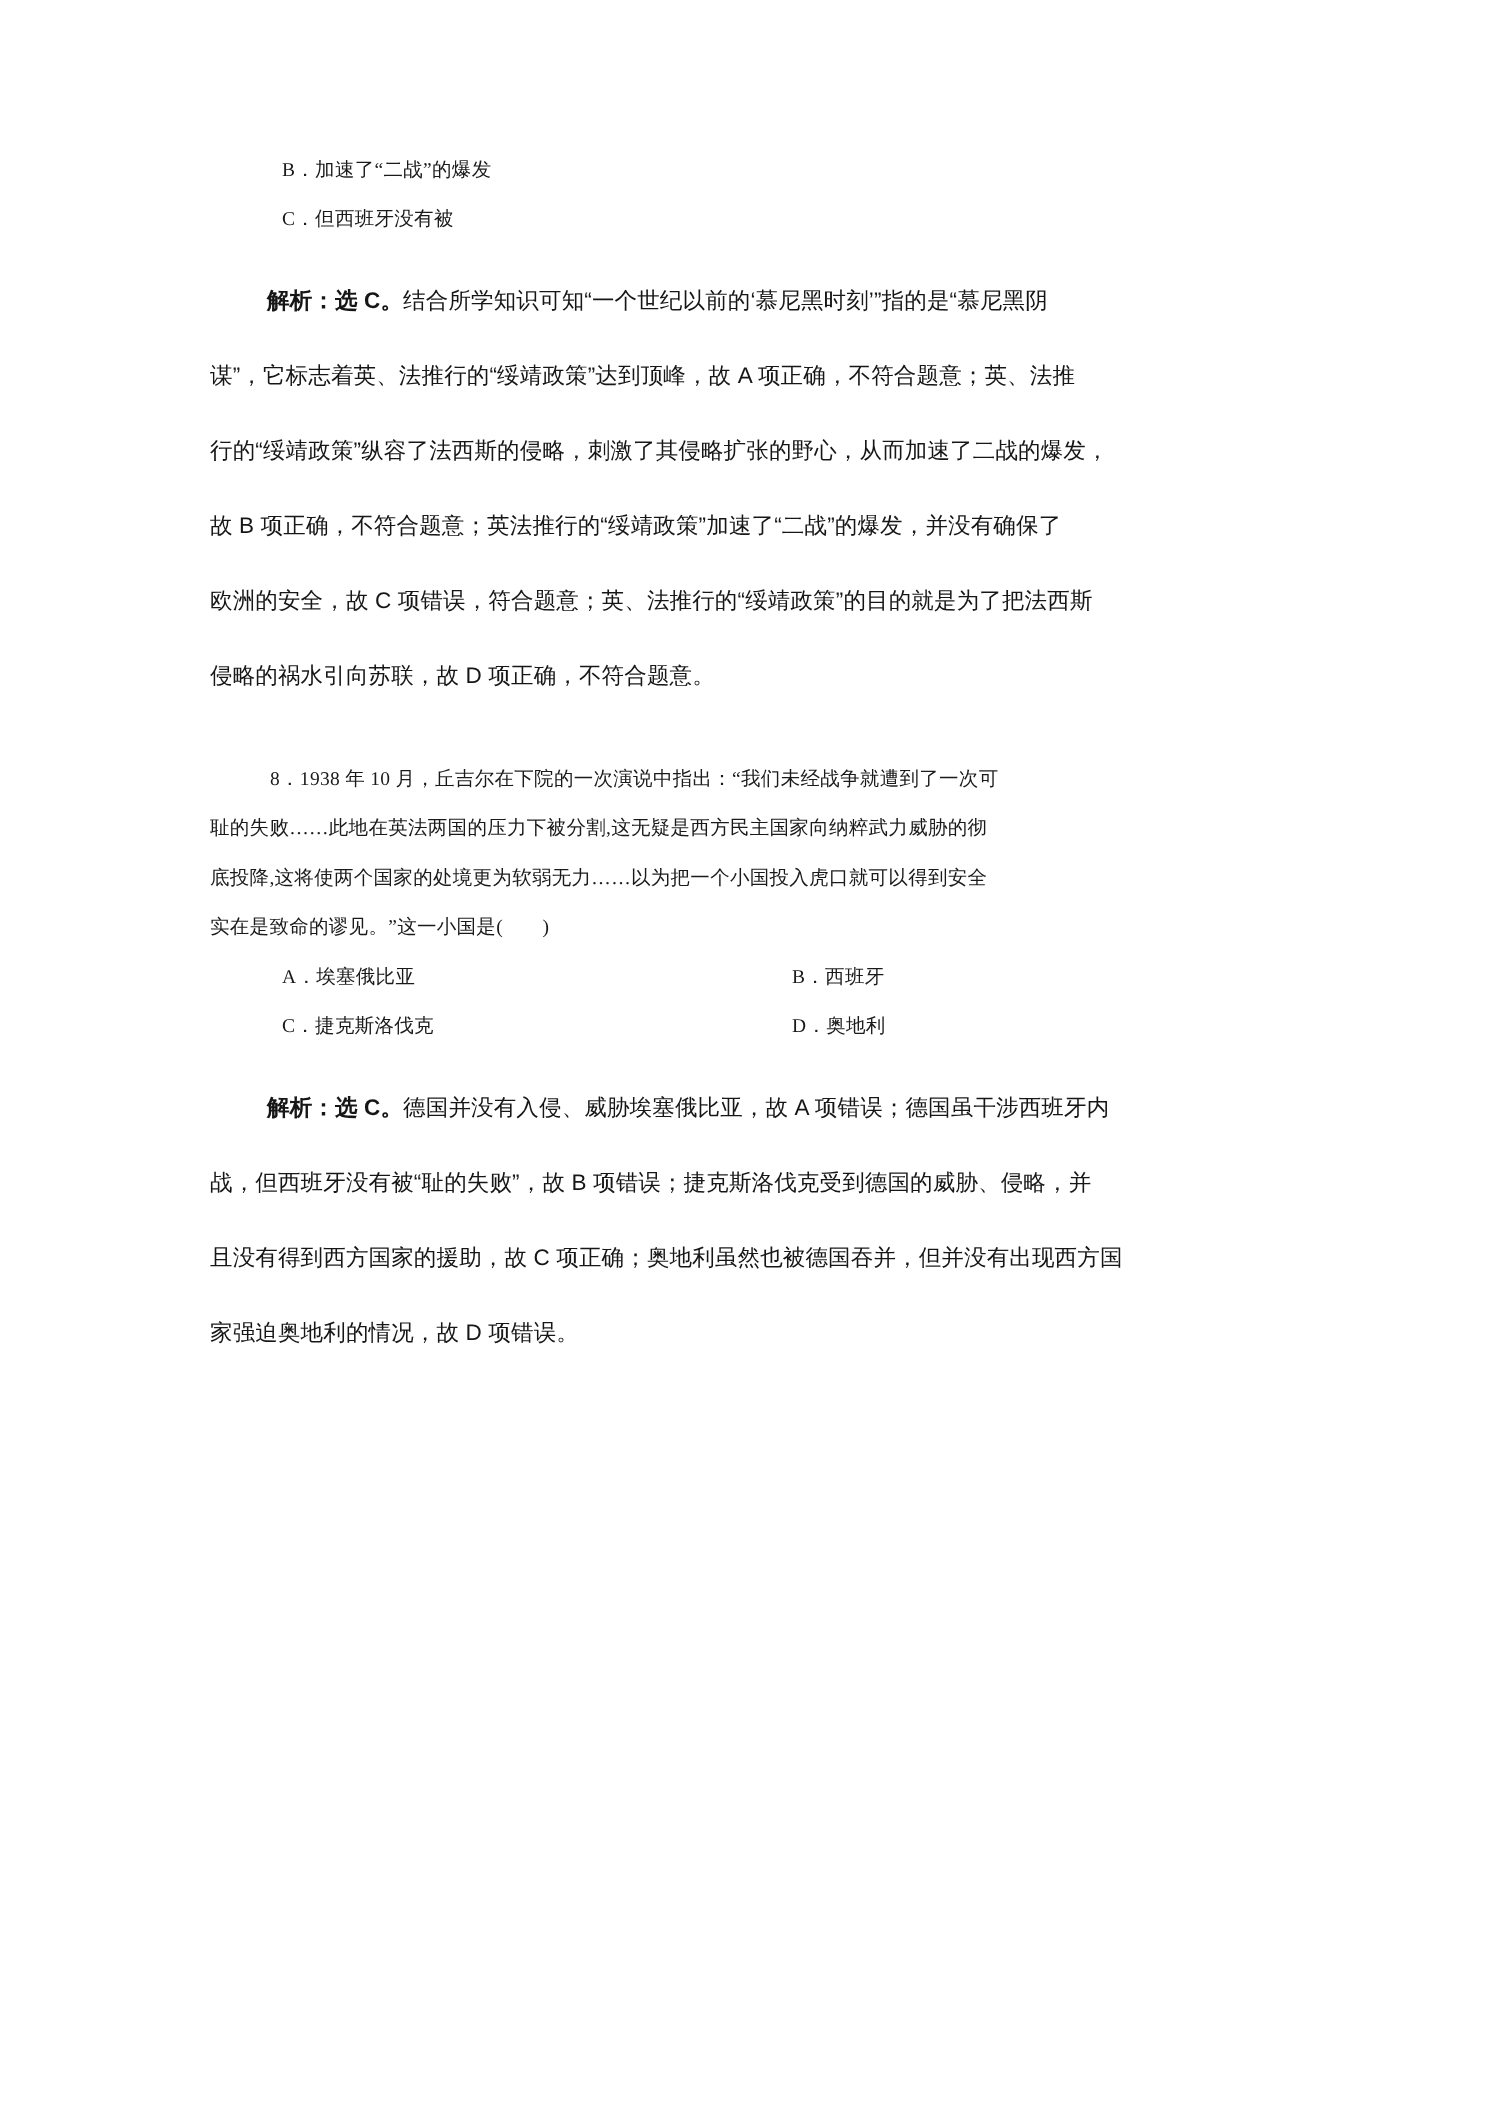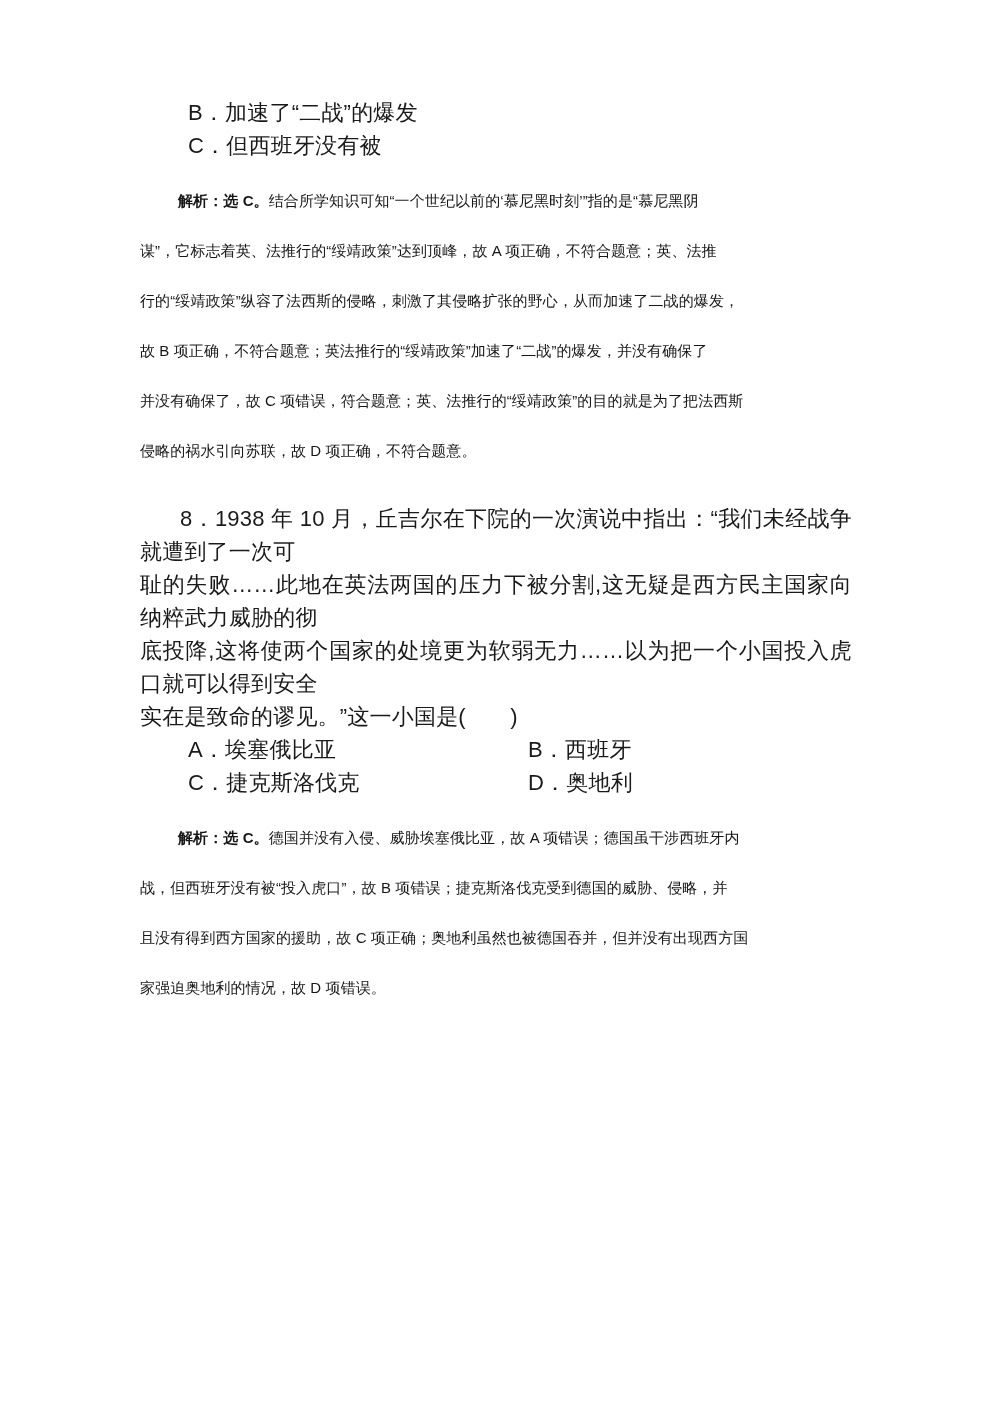--- a/index.html
+++ b/index.html
@@ -24,22 +24,22 @@
   }
   .content {
     position: absolute;
     left: 140px;
     top: 96px;
     width: 712px;
   }
 
   
   .serif {
-    font-family: Liberation Sans, sans-serif;
-    font-size: 22px;
+    font-family: Liberation Serif, serif;
+    font-size: 13px;
     line-height: 33px;
     letter-spacing: 0.2px;
     color: #1a1a1a;
   }
   
   .sans {
     font-family: "Liberation Sans", "DejaVu Sans", sans-serif;
     font-size: 15px;
     line-height: 50px;
     letter-spacing: 0.1px;
@@ -95,21 +95,21 @@
       </div>
     </div>
 
     <div class="sans explain">
       <div class="exp-first">
         <span class="exp-label">解析：</span><span class="exp-label">选 C。</span><span>结合所学知识可知“一个世纪以前的‘慕尼黑时刻’”指的是“慕尼黑阴</span>
       </div>
       <div>谋”，它标志着英、法推行的“绥靖政策”达到顶峰，故 A 项正确，不符合题意；英、法推</div>
       <div>行的“绥靖政策”纵容了法西斯的侵略，刺激了其侵略扩张的野心，从而加速了二战的爆发，</div>
       <div>故 B 项正确，不符合题意；英法推行的“绥靖政策”加速了“二战”的爆发，并没有确保了</div>
-      <div>并没有确保了，故 C 项错误，符合题意；英、法推行的“绥靖政策”的目的就是为了把法西斯</div>
+      <div>欧洲的安全，故 C 项错误，符合题意；英、法推行的“绥靖政策”的目的就是为了把法西斯</div>
       <div>侵略的祸水引向苏联，故 D 项正确，不符合题意。</div>
     </div>
 
     <div class="spacer-sm"></div>
 
     <div class="serif qblock">
       <div class="qline-first">
         <span>8．</span><span>1938 年 10 月，丘吉尔在下院的一次演说中指出：“我们未经战争就遭到了一次可</span>
       </div>
       <div>耻的失败……此地在英法两国的压力下被分割,这无疑是西方民主国家向纳粹武力威胁的彻</div>
@@ -133,21 +133,21 @@
         <div class="col-b">
           <span>D．</span><span>奥地利</span>
         </div>
       </div>
     </div>
 
     <div class="sans explain">
       <div class="exp-first">
         <span class="exp-label">解析：</span><span class="exp-label">选 C。</span><span>德国并没有入侵、威胁埃塞俄比亚，故 A 项错误；德国虽干涉西班牙内</span>
       </div>
-      <div>战，但西班牙没有被“投入虎口”，故 B 项错误；捷克斯洛伐克受到德国的威胁、侵略，并</div>
+      <div>战，但西班牙没有被“耻的失败”，故 B 项错误；捷克斯洛伐克受到德国的威胁、侵略，并</div>
       <div>且没有得到西方国家的援助，故 C 项正确；奥地利虽然也被德国吞并，但并没有出现西方国</div>
       <div>家强迫奥地利的情况，故 D 项错误。</div>
     </div>
 
     <div class="spacer-sm"></div>
 
   </div>
 </div>
 
 </body></html>

